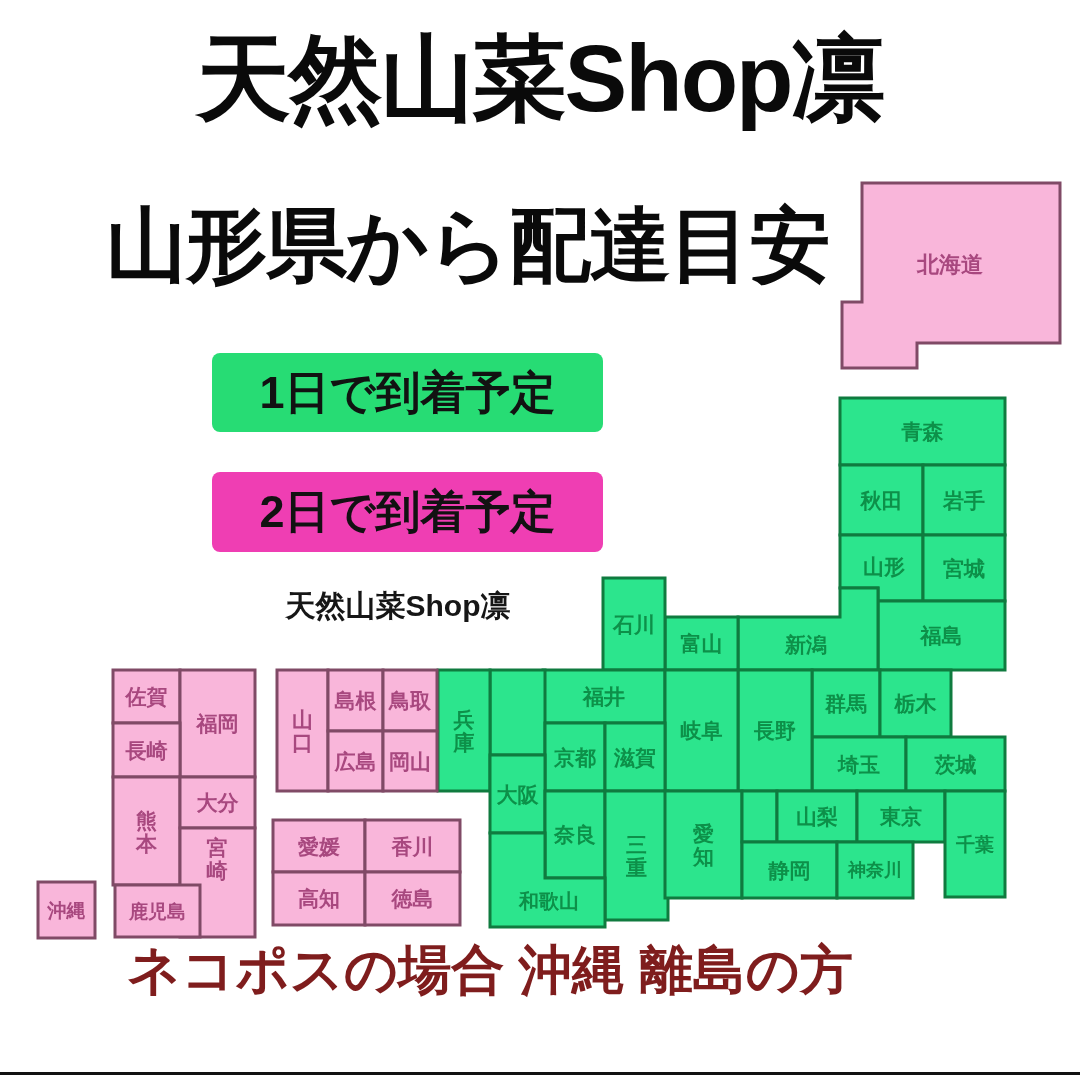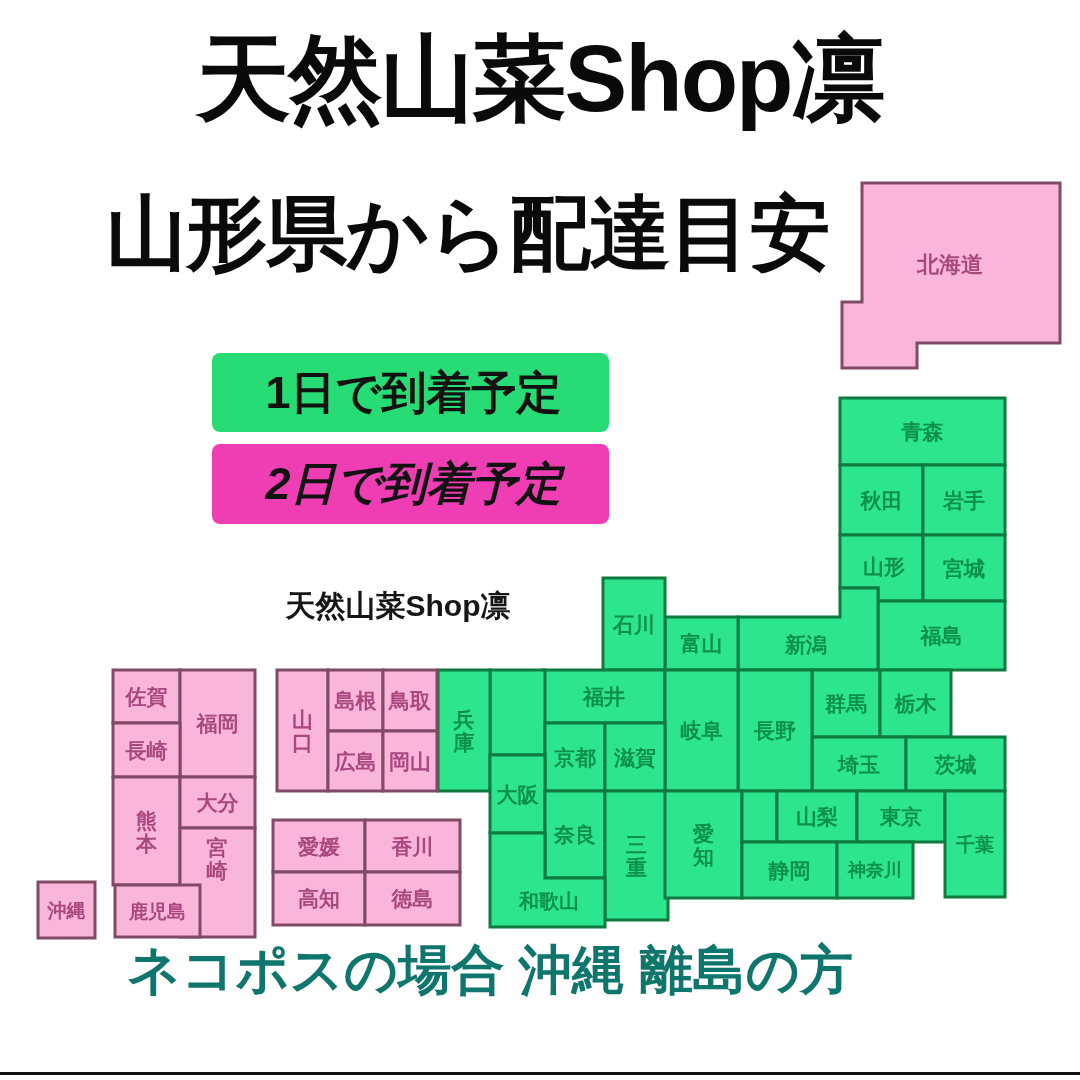--- a/index.html
+++ b/index.html
@@ -1,30 +1,30 @@
 <!DOCTYPE html>
 <html><head>
 <meta charset="utf-8">
 <style>
   html,body{margin:0;padding:0;background:#fff;}
   #canvas{position:relative;width:1080px;height:1080px;background:#ffffff;overflow:hidden;
           font-family:"Liberation Sans", sans-serif;}
   .title{position:absolute;top:16px;left:0;width:1080px;text-align:center;
          font-size:94px;font-weight:900;color:#0a0a0a;letter-spacing:-2px;white-space:nowrap;}
-  .subtitle{position:absolute;top:180px;left:106px;font-size:81px;font-weight:900;
+  .subtitle{position:absolute;top:192px;left:106px;font-size:81px;font-weight:900;
             color:#0a0a0a;letter-spacing:-1px;white-space:nowrap;}
   .legend-item{position:absolute;left:212px;width:391px;display:flex;align-items:center;
-               justify-content:center;border-radius:8px;font-size:45px;font-weight:900;color:#121212;padding-left:6px;}
+               justify-content:center;border-radius:8px;font-size:45px;font-weight:900;color:#121212;}
   #legend-1day{top:353px;height:79px;}
-  #legend-2day{top:444px;height:80px;font-style:italic;}
+  #legend-2day{top:472px;height:80px;}
   .watermark{position:absolute;top:586px;left:283px;width:230px;text-align:center;
              font-size:30px;font-weight:900;color:#161616;white-space:nowrap;}
   #map-svg{position:absolute;top:0;left:0;}
   .footer{position:absolute;top:938px;left:0;width:980px;text-align:center;
-          font-size:53px;font-weight:900;color:#0f766e;line-height:63px;}
+          font-size:53px;font-weight:900;color:#7f1d1d;line-height:63px;}
   .bottom-rule{position:absolute;top:1072px;left:0;width:1080px;height:3px;background:#111;}
 </style>
 </head>
 <body>
 
 <div id="canvas">
 
   <div class="title">天然山菜Shop凛</div>
 
   <div class="subtitle">山形県から配達目安</div>

